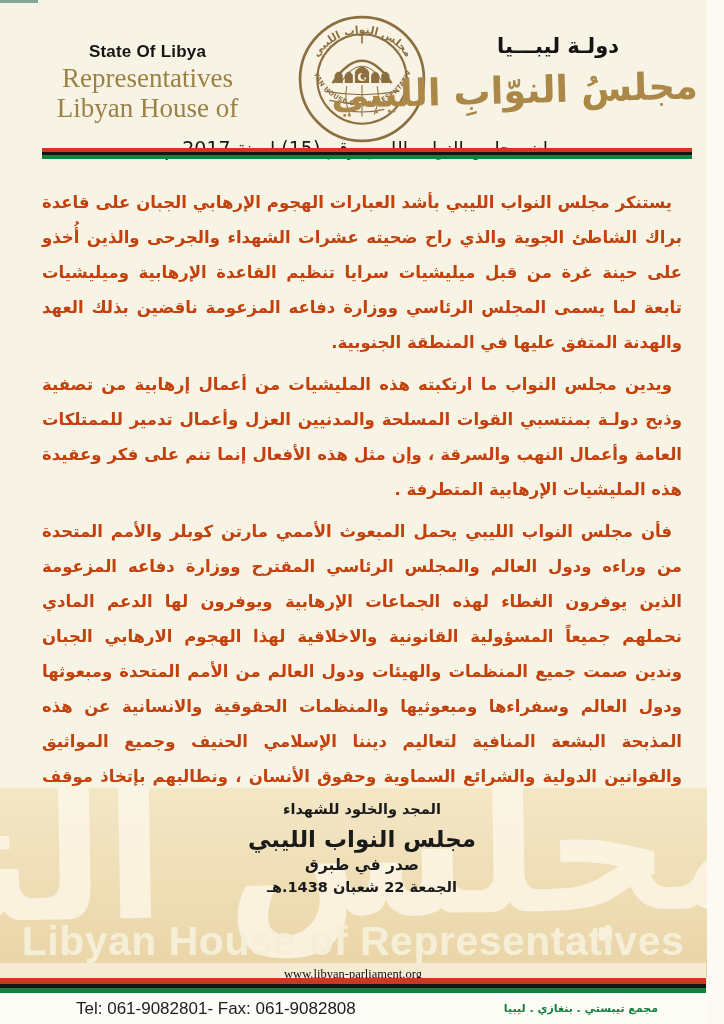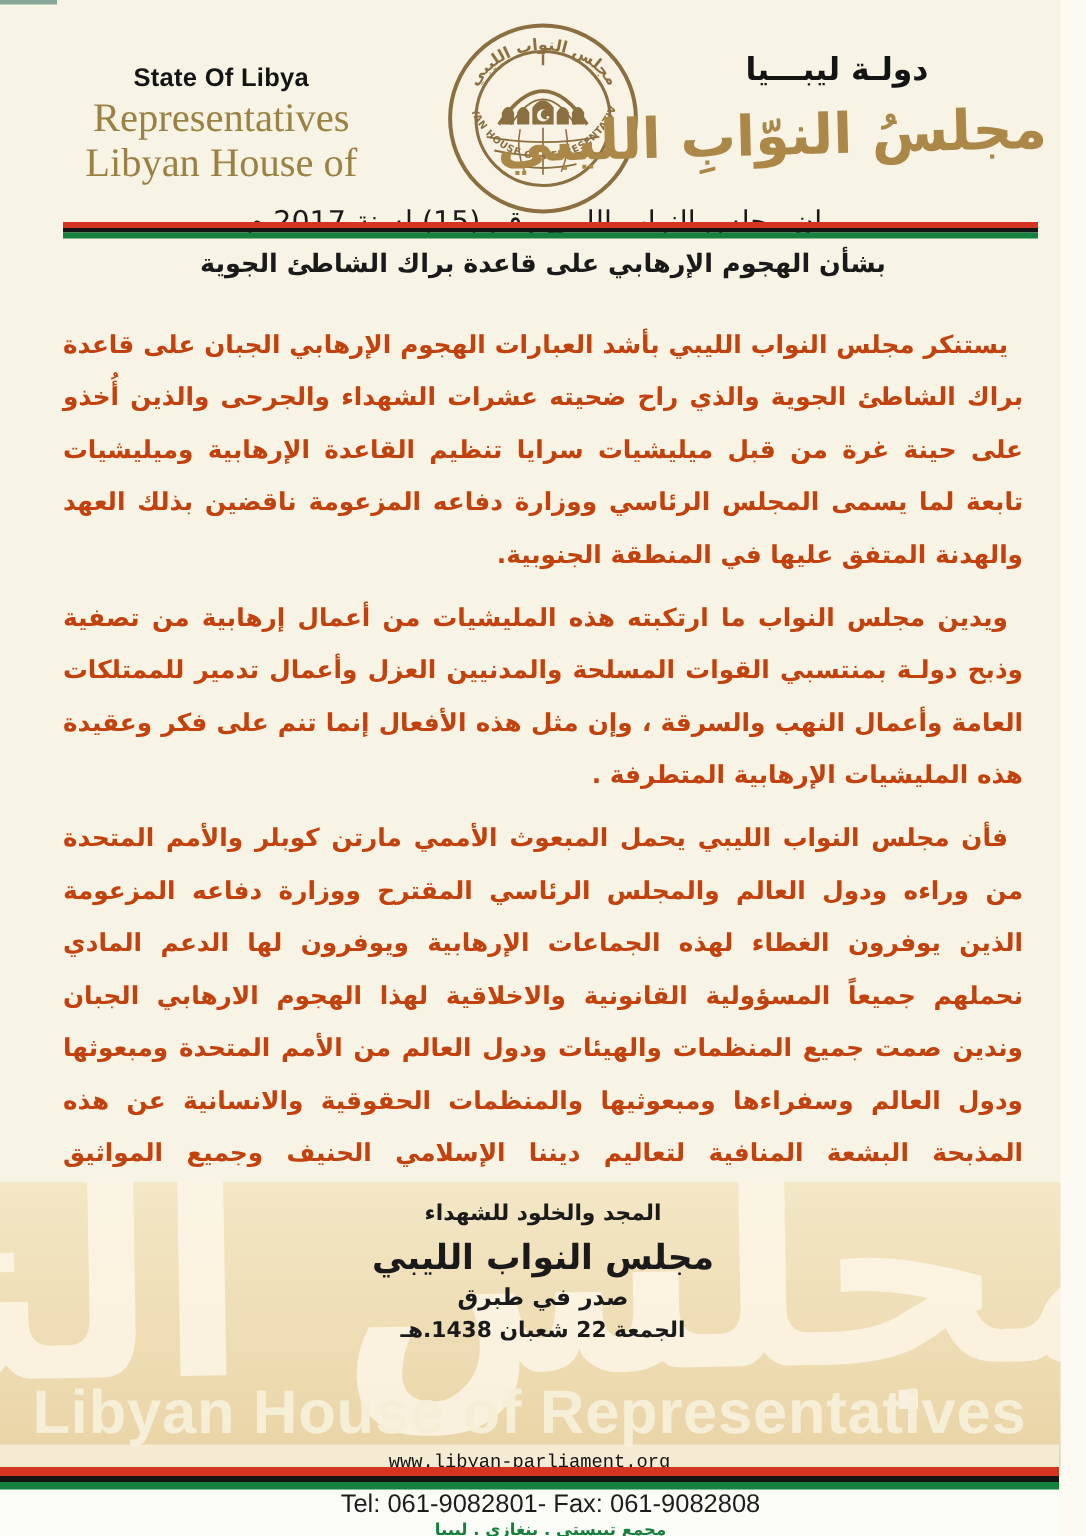--- a/index.html
+++ b/index.html
@@ -59,26 +59,26 @@
   .sig-name  { font-size:23px;  font-weight:bold; margin-top:9px; }
   .sig-issued{ font-size:15.5px; font-weight:bold; margin-top:4px; }
   .sig-hijri { font-size:14.5px; font-weight:bold; margin-top:5px; }
   .sig-greg  { font-size:14.5px; font-weight:bold; margin-top:5px; }
   .banner-en {
     position:absolute; bottom:13px; left:0; width:706px; text-align:center; z-index:3;
     font-family:"Liberation Sans", sans-serif; font-weight:bold; font-size:41px;
     color:#f6efd8; letter-spacing:.5px; white-space:nowrap;
   }
   .www-strip { position:absolute; bottom:0; left:0; width:706px; height:15px; background:rgba(250,246,232,.68); z-index:4; text-align:center; }
-  .www-strip span { font-family:Liberation Mono, monospace; font-size:12.5px; color:#111; line-height:15px; }
+  .www-strip span { font-family:Liberation Serif, serif; font-size:12.5px; color:#111; line-height:15px; }
 
   
   .footer {
     position:absolute; top:993px; left:0; width:724px; height:31px; background:#fdfdf8; z-index:3;
-    display:flex; align-items:center; justify-content:space-between; padding:0 66px 0 76px;flex-direction:column;
+    display:flex; align-items:center; justify-content:space-between; padding:0 66px 0 76px;
   }
   .footer .tel { direction:ltr; font-family:"Liberation Sans", sans-serif; font-size:17px; color:#1c1c1c; }
   .footer .addr { direction:rtl; font-size:11px; font-weight:bold; color:#15803d; }
 </style>
 </head>
 <body>
 
 <div class="page">
 
   <div class="artifact"></div>
@@ -136,21 +136,20 @@
   </div>
 
   <div class="stripe stripe1">
     <div class="r"></div>
       <div class="b"></div>
       <div class="g"></div>
   </div>
 
   <div class="content">
     <div class="doc-title">بيان مجلس النواب الليبي رقم (15) لسنة 2017.م</div>
-    <div class="doc-subtitle">بشأن الهجوم الإرهابي على قاعدة براك الشاطئ الجوية</div>
 
     <div class="body-text">
       <p>يستنكر  مجلس النواب الليبي بأشد العبارات الهجوم الإرهابي الجبان على قاعدة براك الشاطئ الجوية والذي راح ضحيته عشرات الشهداء والجرحى والذين أُخذو على حينة غرة من قبل ميليشيات سرايا تنظيم القاعدة الإرهابية وميليشيات تابعة لما يسمى المجلس الرئاسي ووزارة دفاعه المزعومة ناقضين بذلك العهد والهدنة المتفق عليها في المنطقة الجنوبية.</p>
       <p>ويدين مجلس النواب ما ارتكبته هذه المليشيات من أعمال إرهابية من تصفية وذبح دولـة بمنتسبي القوات المسلحة والمدنيين العزل وأعمال تدمير للممتلكات العامة وأعمال النهب والسرقة ، وإن مثل هذه الأفعال إنما تنم على فكر وعقيدة هذه المليشيات الإرهابية المتطرفة .</p>
       <p>فأن مجلس النواب الليبي يحمل المبعوث الأممي  مارتن كوبلر والأمم المتحدة من وراءه ودول العالم والمجلس الرئاسي المقترح ووزارة دفاعه المزعومة الذين يوفرون الغطاء لهذه الجماعات الإرهابية ويوفرون لها الدعم المادي نحملهم جميعاً المسؤولية القانونية والاخلاقية لهذا  الهجوم الارهابي الجبان وندين صمت جميع المنظمات والهيئات ودول العالم من الأمم المتحدة ومبعوثها ودول العالم وسفراءها ومبعوثيها والمنظمات الحقوقية والانسانية عن هذه المذبحة البشعة المنافية لتعاليم ديننا الإسلامي الحنيف وجميع المواثيق والقوانين الدولية والشرائع السماوية وحقوق الأنسان ، ونطالبهم بإتخاذ موقف واضح من هذه الجريمة.</p>
     </div>
   </div>
 
   <div class="wm-band">
     <div class="wm-callig">مجلس النواب الليبي</div>

